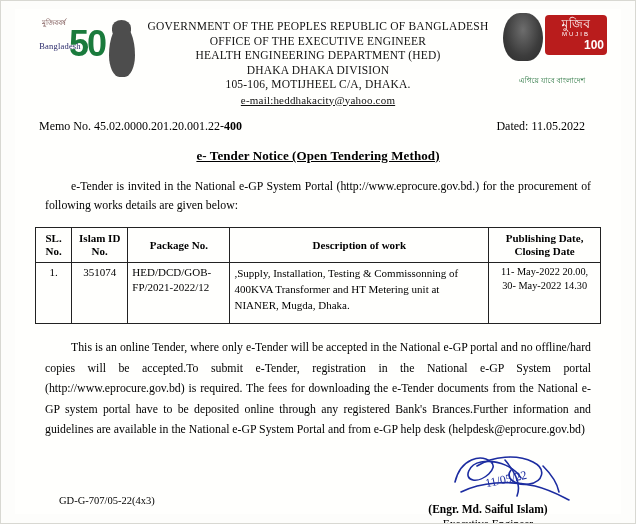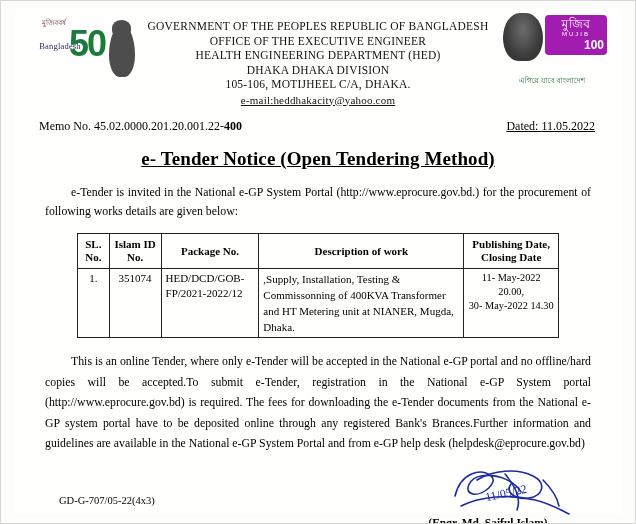--- a/index.html
+++ b/index.html
@@ -107,21 +107,21 @@
     height: 48px;
     background: radial-gradient(ellipse at 50% 35%, #6d6d6d 0%, #3c3c3c 60%, #2a2a2a 100%);
     border-radius: 42% 42% 38% 38% / 52% 52% 48% 48%;
   }
   .logo-right .mujib100 {
     position: absolute;
     left: 52px;
     top: 2px;
     width: 62px;
     height: 40px;
-    background: #a21caf;
+    background: #b91c1c;
     border-radius: 4px;
     color: #fff;
     font-family: "Liberation Sans", sans-serif;
   }
   .logo-right .mujib100 .m-bn {
     font-size: 12px;
     line-height: 13px;
     padding-top: 3px;
     letter-spacing: .5px;
   }
@@ -177,42 +177,42 @@
   }
   
   .memo-row {
     position: relative;
     margin: 14px 16px 0 16px;
     height: 18px;
     font-size: 12px;
   }
   .memo-left { position: absolute; left: 8px; top: 0; }
   .memo-left b { font-weight: bold; }
-  .memo-right { position: absolute; right: 10px; top: 0; text-decoration: underline; }
+  .memo-right { position: absolute; right: 20px; top: 0; }
   
   .notice-title {
     text-align: center;
-    font-size: 19px;
+    font-size: 13px;
     font-weight: bold;
     margin-top: 11px;
     text-decoration: underline;
     letter-spacing: .1px;
   }
   
   .intro {
     margin: 13px 30px 0 30px;
     font-size: 11.8px;
     line-height: 19px;
     text-align: justify;
     text-indent: 26px;
   }
   
   table.tender {
     margin: 12px auto 0 auto;
-    width: 482px;
+    width: 566px;
     border-collapse: collapse;
     font-size: 11px;
   }
   table.tender th, table.tender td {
     border: 1px solid #222;
     padding: 2px 4px;
     vertical-align: top;
   }
   table.tender th {
     text-align: center;

